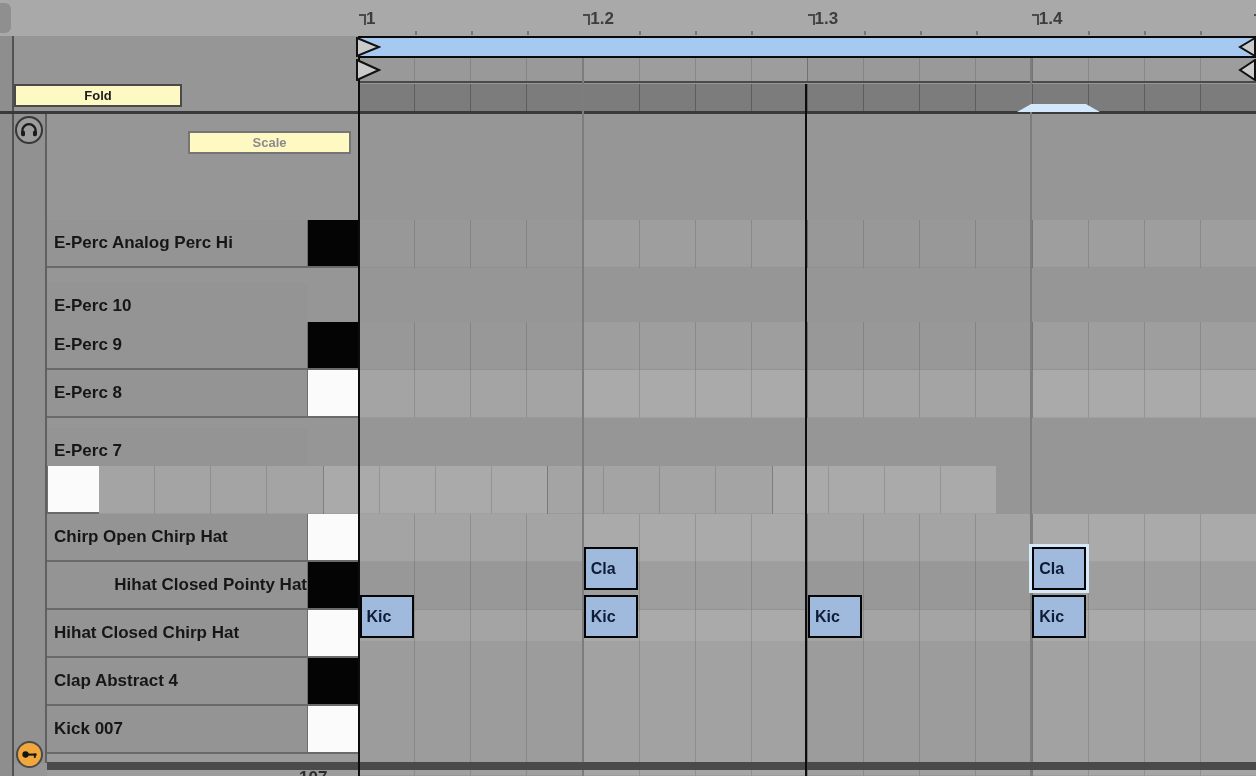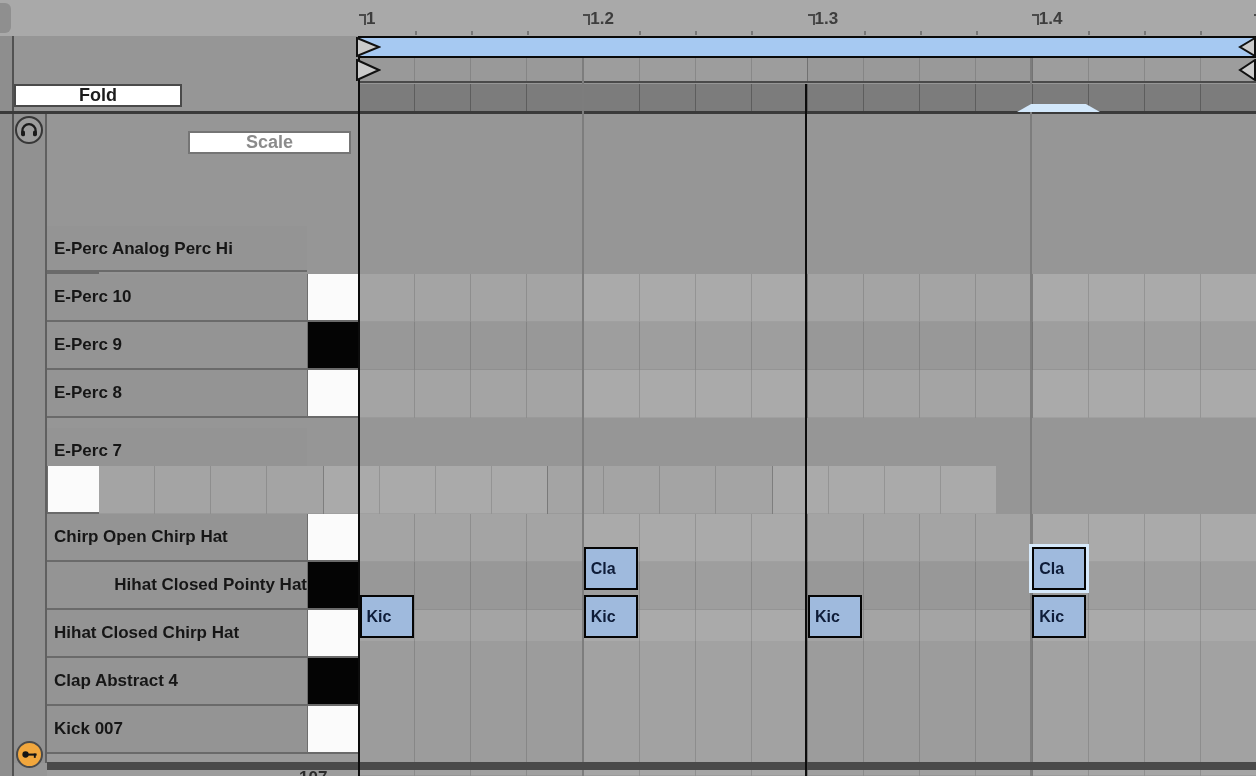--- a/index.html
+++ b/index.html
@@ -17,22 +17,22 @@
 
   
   .gutter{position:absolute;left:0;top:36px;width:12px;height:740px;background:#8e8e8e;
           border-right:2px solid #525252;z-index:1;}
   .side-top{position:absolute;left:14px;top:36px;width:345px;height:76px;background:#969696;z-index:1;}
   .btn-col{position:absolute;left:14px;top:112px;width:33px;height:651px;background:#919191;z-index:1;}
   .empty-panel{position:absolute;left:47px;top:641px;width:312px;height:122px;background:#9a9a9a;z-index:1;}
   .name-col-line{position:absolute;left:45px;top:112px;width:2px;height:651px;background:#606060;z-index:3;}
 
   
-  .fs-btn{position:absolute;top:84px;height:23px;box-sizing:border-box;background:#ffffff;
-          font-size:18px;font-weight:600;text-align:center;line-height:19px;z-index:7;cursor:default;}
+  .fs-btn{position:absolute;top:84px;height:23px;box-sizing:border-box;background:#fef9c3;
+          font-size:13px;font-weight:600;text-align:center;line-height:19px;z-index:7;cursor:default;}
   .fold{left:14px;width:168px;border:2px solid #4a4a4a;color:#1c1c1c;}
   .scale{left:188px;width:163px;border:2px solid #757575;color:#8b8b8b;margin-top:47px;}
 
   
   .loopbar{position:absolute;left:359px;top:36px;width:897px;height:22px;box-sizing:border-box;
            background:#a6c9f2;border-top:2px solid #0a0a0a;border-bottom:2px solid #0a0a0a;z-index:2;}
   .row2{position:absolute;left:359px;top:58px;width:897px;height:25px;box-sizing:border-box;
         border-bottom:2px solid #4a4a4a;display:flex;z-index:2;}
   .scrub{position:absolute;left:359px;top:84px;width:897px;height:27px;display:flex;z-index:2;}
   .hline-track-top{position:absolute;left:0;top:111px;width:1256px;height:3px;background:#3a3a3a;z-index:3;}
@@ -187,21 +187,21 @@
 
   <div class="preview-btn">
     <svg width="20" height="20" viewBox="0 0 24 24">
       <path d="M4 18 v-5 a8 8 0 0 1 16 0 v5" fill="none" stroke="#1a1a1a" stroke-width="2.6"></path>
       <rect x="2.6" y="12.5" width="4.6" height="7" rx="2.2" fill="#1a1a1a"></rect>
       <rect x="16.8" y="12.5" width="4.6" height="7" rx="2.2" fill="#1a1a1a"></rect>
     </svg>
   </div>
 
   <div id="rows">
-      <div class="trow" style="top: 113px; flex-direction: column;">
+      <div class="trow" style="top: 107px;">
         <div class="name-cell">E-Perc Analog Perc Hi</div>
         <div class="key-cell key-black"></div>
         <div class="gcells">
           <div class="cell kb b-dk"></div>
           <div class="cell kb b-dk"></div>
           <div class="cell kb b-dk"></div>
           <div class="cell kb b-dk"></div>
           <div class="cell kb b-lt beatline"></div>
           <div class="cell kb b-lt"></div>
           <div class="cell kb b-lt"></div>
@@ -209,21 +209,21 @@
           <div class="cell kb b-dk beatline"></div>
           <div class="cell kb b-dk"></div>
           <div class="cell kb b-dk"></div>
           <div class="cell kb b-dk"></div>
           <div class="cell kb b-lt beatline"></div>
           <div class="cell kb b-lt"></div>
           <div class="cell kb b-lt"></div>
           <div class="cell kb b-lt"></div>
         </div>
       </div>
-      <div class="trow" style="top: 161px;">
+      <div class="trow" style="top: 170px; flex-direction: column;">
         <div class="name-cell">E-Perc 10</div>
         <div class="key-cell key-white"></div>
         <div class="gcells">
           <div class="cell kw b-dk"></div>
           <div class="cell kw b-dk"></div>
           <div class="cell kw b-dk"></div>
           <div class="cell kw b-dk"></div>
           <div class="cell kw b-lt beatline"></div>
           <div class="cell kw b-lt"></div>
           <div class="cell kw b-lt"></div>

